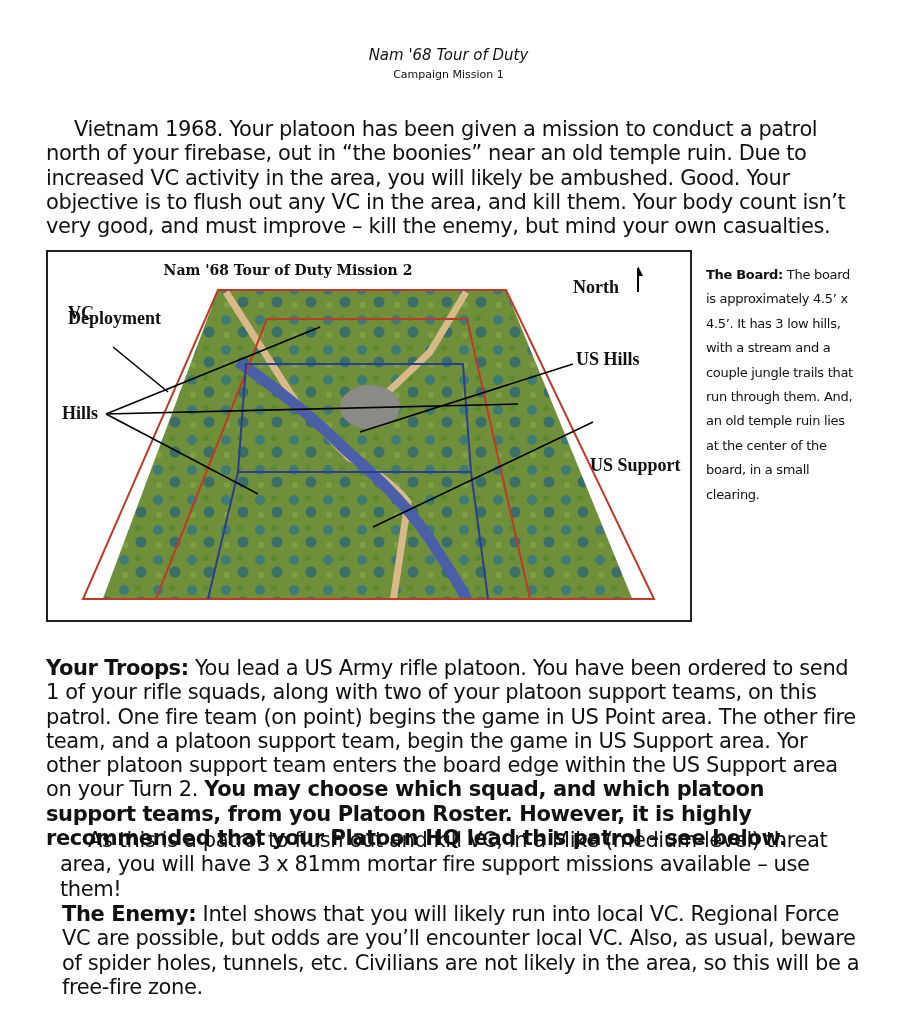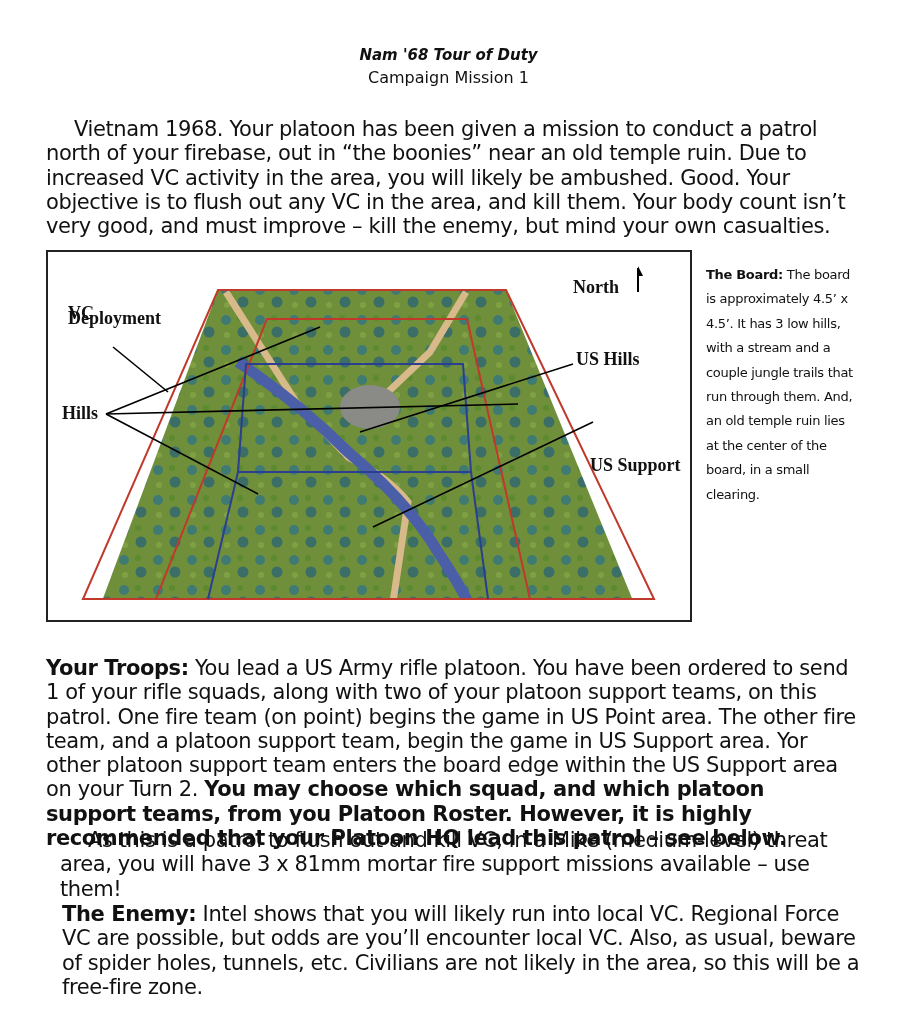--- a/index.html
+++ b/index.html
@@ -1,21 +1,21 @@
 <!DOCTYPE html>
 <html><head>
 <meta charset="utf-8">
 <style>
   html, body { margin: 0; padding: 0; background: #ffffff; }
   body { width: 897px; height: 1024px; position: relative; overflow: hidden;
          font-family: "DejaVu Sans", sans-serif; color: #111; }
   .title { position: absolute; top: 46px; left: 0; width: 897px; text-align: center;
-           font-size: 15px; font-weight: bold; font-style: italic; }
+           font-size: 15px; font-weight: normal; font-style: italic; }
   .subtitle { position: absolute; top: 68px; left: 0; width: 897px; text-align: center;
-              font-size: 16px; }
+              font-size: 11px; }
   .para { position: absolute; font-size: 21px; line-height: 24.3px; letter-spacing: -0.4px; }
   .intro { top: 117px; left: 46px; width: 800px; }
   .indent { display: inline-block; width: 28px; }
   .b { font-weight: bold; }
   .figure { position: absolute; top: 250px; left: 46px; width: 646px; height: 372px;
             border: 2px solid #222; box-sizing: border-box; background: #fff; }
   .fig-title { position: absolute; top: 10px; left: 0; width: 480px; text-align: center;
                font-family: "DejaVu Serif", serif; font-weight: bold; font-size: 14px; }
   .lbl { position: absolute; font-family: Liberation Serif, serif; font-weight: bold; font-size: 18px; line-height: 18px; }
   .board-side { position: absolute; top: 263px; left: 706px; width: 150px; font-size: 13px;
@@ -67,20 +67,21 @@
     <line x1="65" y1="95" x2="120" y2="140" stroke="#000" stroke-width="1.6"></line>
     <line x1="58" y1="162" x2="272" y2="75" stroke="#000" stroke-width="1.6"></line>
     <line x1="58" y1="162" x2="470" y2="152" stroke="#000" stroke-width="1.6"></line>
     <line x1="58" y1="162" x2="210" y2="242" stroke="#000" stroke-width="1.6"></line>
     <line x1="525" y1="112" x2="312" y2="180" stroke="#000" stroke-width="1.6"></line>
     <line x1="545" y1="170" x2="325" y2="275" stroke="#000" stroke-width="1.6"></line>
 
     <line x1="590" y1="40" x2="590" y2="16" stroke="#000" stroke-width="2"></line>
     <polygon points="590,14 595,24 590,24" fill="#000"></polygon>
   </svg>
+  <div class="fig-title">Nam '68 Tour of Duty Mission 2</div>
   <div class="lbl" style="top:26px;left:525px;">North</div>
   <div class="lbl" style="top:52px;left:20px;">VC</div>
   <div class="lbl" style="top:57px;left:20px;">Deployment</div>
   <div class="lbl" style="top:152px;left:14px;">Hills</div>
   <div class="lbl" style="top:98px;left:528px;">US Hills</div>
   <div class="lbl" style="top:160px;left:542px;margin-top:44px;">US Support</div>
 </div>
 
 <div class="board-side"><span class="b">The Board:</span><span>  The board is approximately 4.5’ x 4.5’.  It has 3 low hills, with a stream and a couple jungle trails that run through them.  And, an old temple ruin lies at the center of the board, in a small clearing.</span></div>
 

